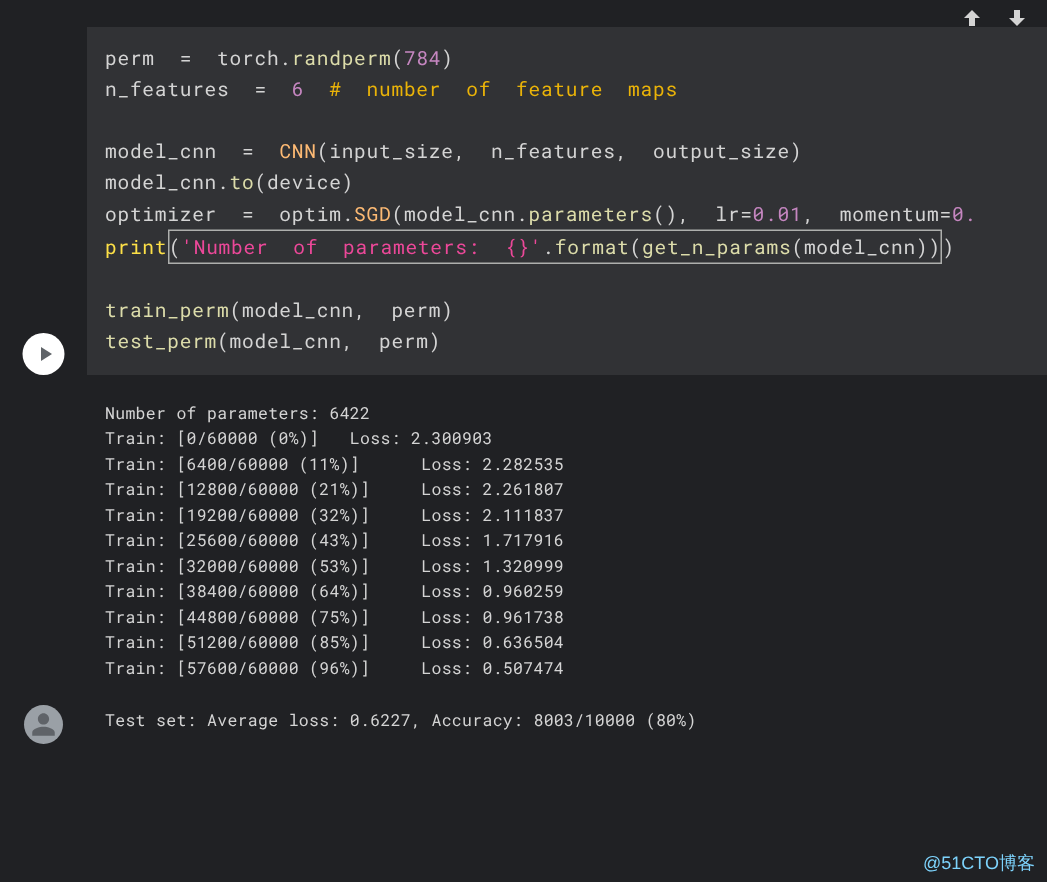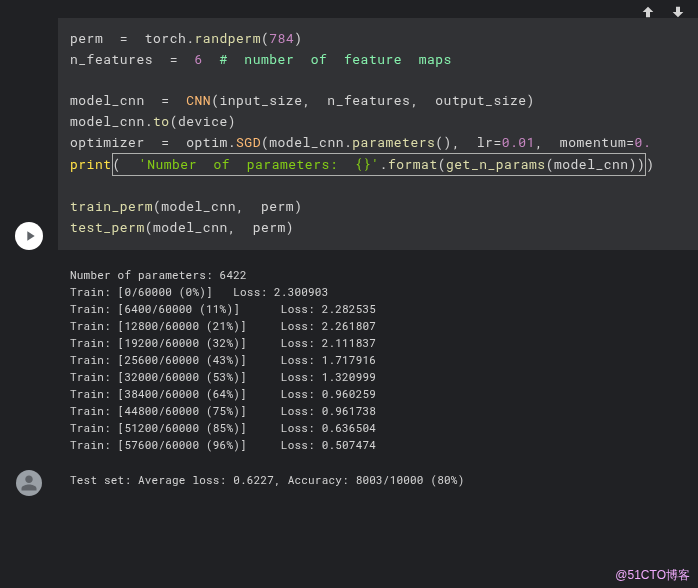--- a/index.html
+++ b/index.html
@@ -51,22 +51,22 @@
     background: #313235;
     padding: 10px 12px 12px 12px;
     line-height: 1.6;
     letter-spacing: 0.5px;
     overflow: hidden;
   }
   .code-line { white-space: pre; }
   .tok-var  { color: #d4d4d4; }
   .tok-op   { color: #d4d4d4; }
   .tok-num  { color: #c586c0; }
-  .tok-cmt  { color: #86efac; }
-  .tok-str  { color: #84cc16; margin-left: 18px; }
+  .tok-cmt  { color: #eab308; }
+  .tok-str  { color: #ec4899; }
   .tok-cls  { color: #fdba74; }
   .tok-call { color: #dcdcaa; }
   .tok-bi   { color: #fde047; }
   .cursor-box {
     display: inline-block;
     border: 1px solid #aeafad;
     padding: 0 0px;
   }
   .output-cell { padding-top: 14px; }
   .output-area {
@@ -75,21 +75,21 @@
     line-height: 1.55;
     padding: 2px 12px 8px 12px;
     white-space: pre;
     font-size: 11px;
     letter-spacing: 0.2px;
   }
   .watermark {
     position: absolute;
     right: 8px;
     bottom: 4px;
-    color: #f0abfc;
+    color: #7dd3fc;
     font-size: 12px;
     font-family: sans-serif;
   }
 </style>
 </head>
 <body>
 
 <div class="toolbar">
   <span>
     <svg viewBox="0 0 24 24">

